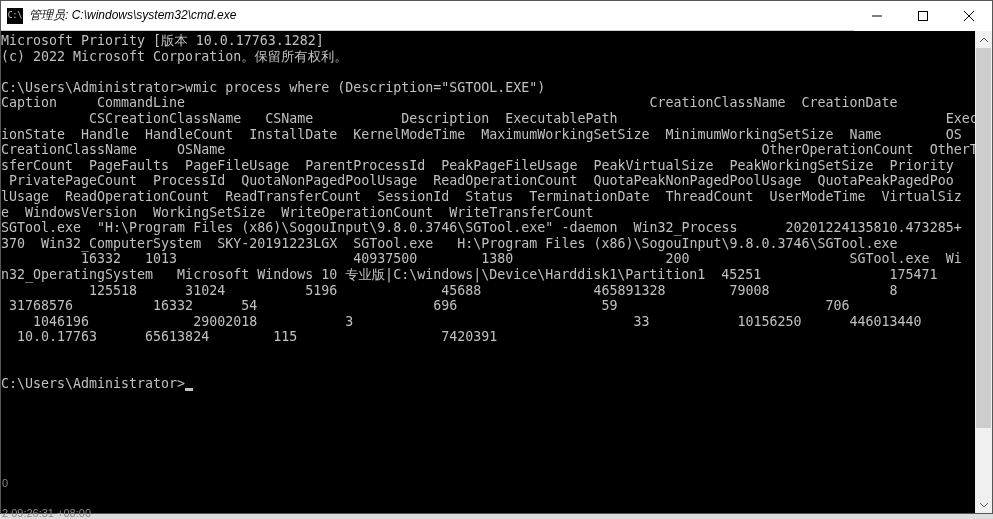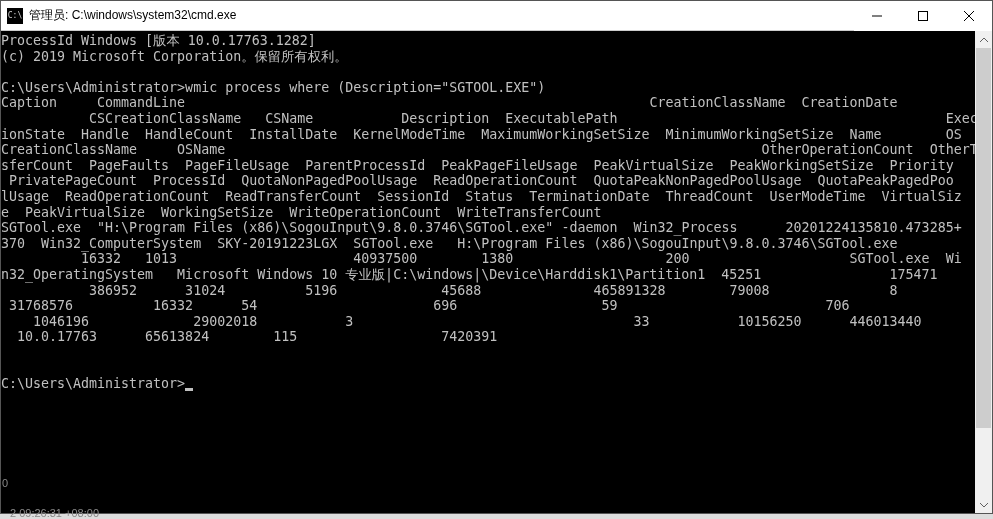--- a/index.html
+++ b/index.html
@@ -34,21 +34,21 @@
       height: 16px;
       margin-right: 6px;
       background: #000;
       display: flex;
       align-items: center;
       justify-content: center;
       font-size: 8px;
       color: #ccc;
       font-family: monospace;
     }
-    .titlebar-text { flex: 1; }
+    .titlebar-text { flex: 1; font-style: italic; }
     .titlebar-buttons { display: flex; height: 100%; }
     .titlebar-btn {
       width: 46px;
       height: 30px;
       display: flex;
       align-items: center;
       justify-content: center;
       font-size: 13px;
       color: #000;
       background: #fff;
@@ -102,21 +102,20 @@
       vertical-align: bottom;
       margin-bottom: 1px;
     }
     .status-text {
       position: absolute;
       bottom: 0;
       left: 2px;
       font-size: 11px;
       font-family: sans-serif;
       color: #888;
-      margin-left: 8px;
     }
     .status-text-line1 {
       position: absolute;
       bottom: 30px;
       left: 2px;
       font-size: 11px;
       font-family: sans-serif;
       color: #888;
     }
   </style>
@@ -139,37 +138,37 @@
           </svg>
       </div>
       <div class="titlebar-btn close">
         <svg width="10" height="10">
             <line x1="0" y1="0" x2="10" y2="10" stroke="#000" stroke-width="1"></line>
             <line x1="10" y1="0" x2="0" y2="10" stroke="#000" stroke-width="1"></line>
           </svg>
       </div>
     </div>
   </div>
-  <div class="terminal"><span>ProcessId Windows [版本 10.0.17763.1282]</span>
-<span>(c) 2019 Microsoft Corporation。保留所有权利。</span>
+  <div class="terminal"><span>Microsoft Priority [版本 10.0.17763.1282]</span>
+<span>(c) 2022 Microsoft Corporation。保留所有权利。</span>
 <span></span>
 <span>C:\Users\Administrator&gt;wmic process where (Description="SGTOOL.EXE")</span>
 <span>Caption     CommandLine                                                          CreationClassName  CreationDate</span>
 <span>           CSCreationClassName   CSName           Description  ExecutablePath                                         Execut</span>
 <span>ionState  Handle  HandleCount  InstallDate  KernelModeTime  MaximumWorkingSetSize  MinimumWorkingSetSize  Name        OS</span>
 <span>CreationClassName     OSName                                                                   OtherOperationCount  OtherTran</span>
 <span>sferCount  PageFaults  PageFileUsage  ParentProcessId  PeakPageFileUsage  PeakVirtualSize  PeakWorkingSetSize  Priority </span>
 <span> PrivatePageCount  ProcessId  QuotaNonPagedPoolUsage  ReadOperationCount  QuotaPeakNonPagedPoolUsage  QuotaPeakPagedPoo</span>
 <span>lUsage  ReadOperationCount  ReadTransferCount  SessionId  Status  TerminationDate  ThreadCount  UserModeTime  VirtualSiz</span>
-<span>e  PeakVirtualSize  WorkingSetSize  WriteOperationCount  WriteTransferCount</span>
+<span>e  WindowsVersion  WorkingSetSize  WriteOperationCount  WriteTransferCount</span>
 <span>SGTool.exe  "H:\Program Files (x86)\SogouInput\9.8.0.3746\SGTool.exe" -daemon  Win32_Process      20201224135810.473285+</span>
 <span>370  Win32_ComputerSystem  SKY-20191223LGX  SGTool.exe   H:\Program Files (x86)\SogouInput\9.8.0.3746\SGTool.exe</span>
 <span>          16332   1013                      40937500        1380                   200                    SGTool.exe  Wi</span>
 <span>n32_OperatingSystem   Microsoft Windows 10 专业版|C:\windows|\Device\Harddisk1\Partition1  45251                175471</span>
-<span>           386952      31024          5196             45688              465891328        79008               8</span>
+<span>           125518      31024          5196             45688              465891328        79008               8</span>
 <span> 31768576          16332      54                      696                  59                          706</span>
 <span>    1046196             29002018           3                                   33           10156250      446013440</span>
 <span>  10.0.17763      65613824        115                  7420391</span>
 <span></span>
 <span></span>
 <span>C:\Users\Administrator&gt;</span><span class="cursor"></span></div>
   <div class="scrollbar">
     <div class="scrollbar-up">
       <svg width="10" height="6">
           <polyline points="1,5 5,1 9,5" fill="none" stroke="#606060" stroke-width="1"></polyline>

